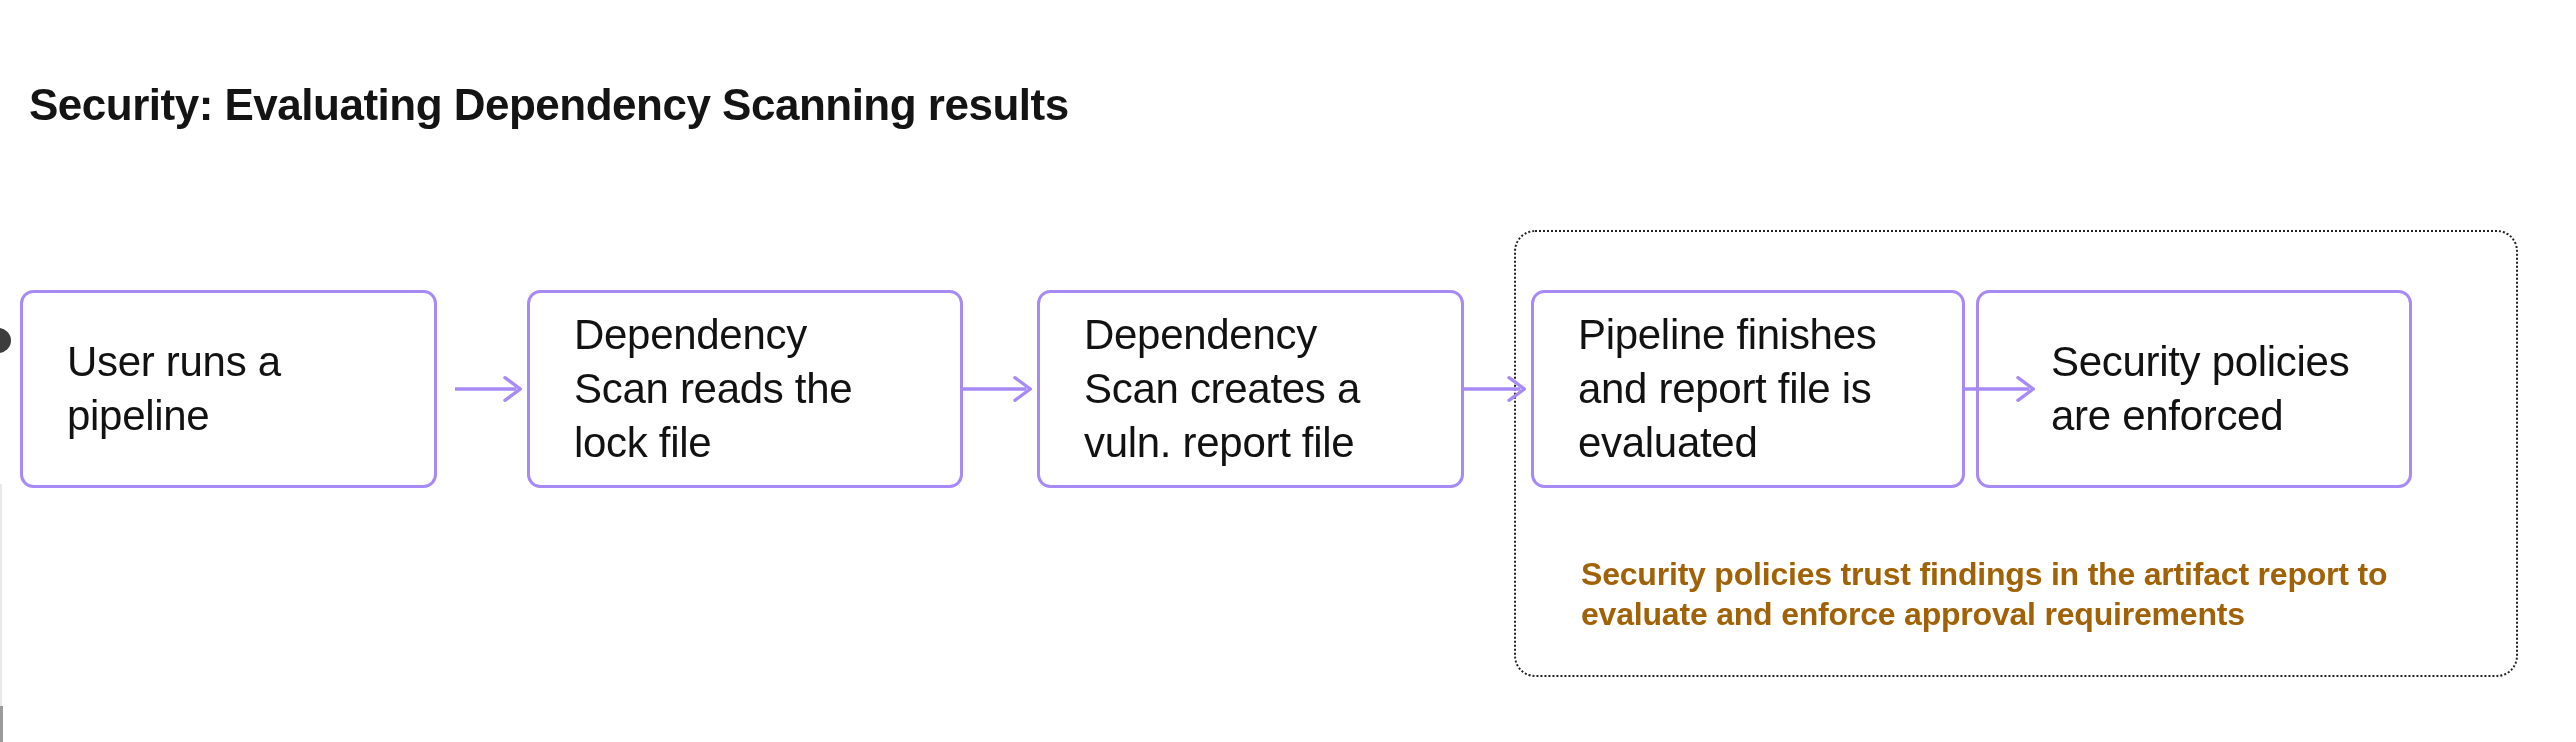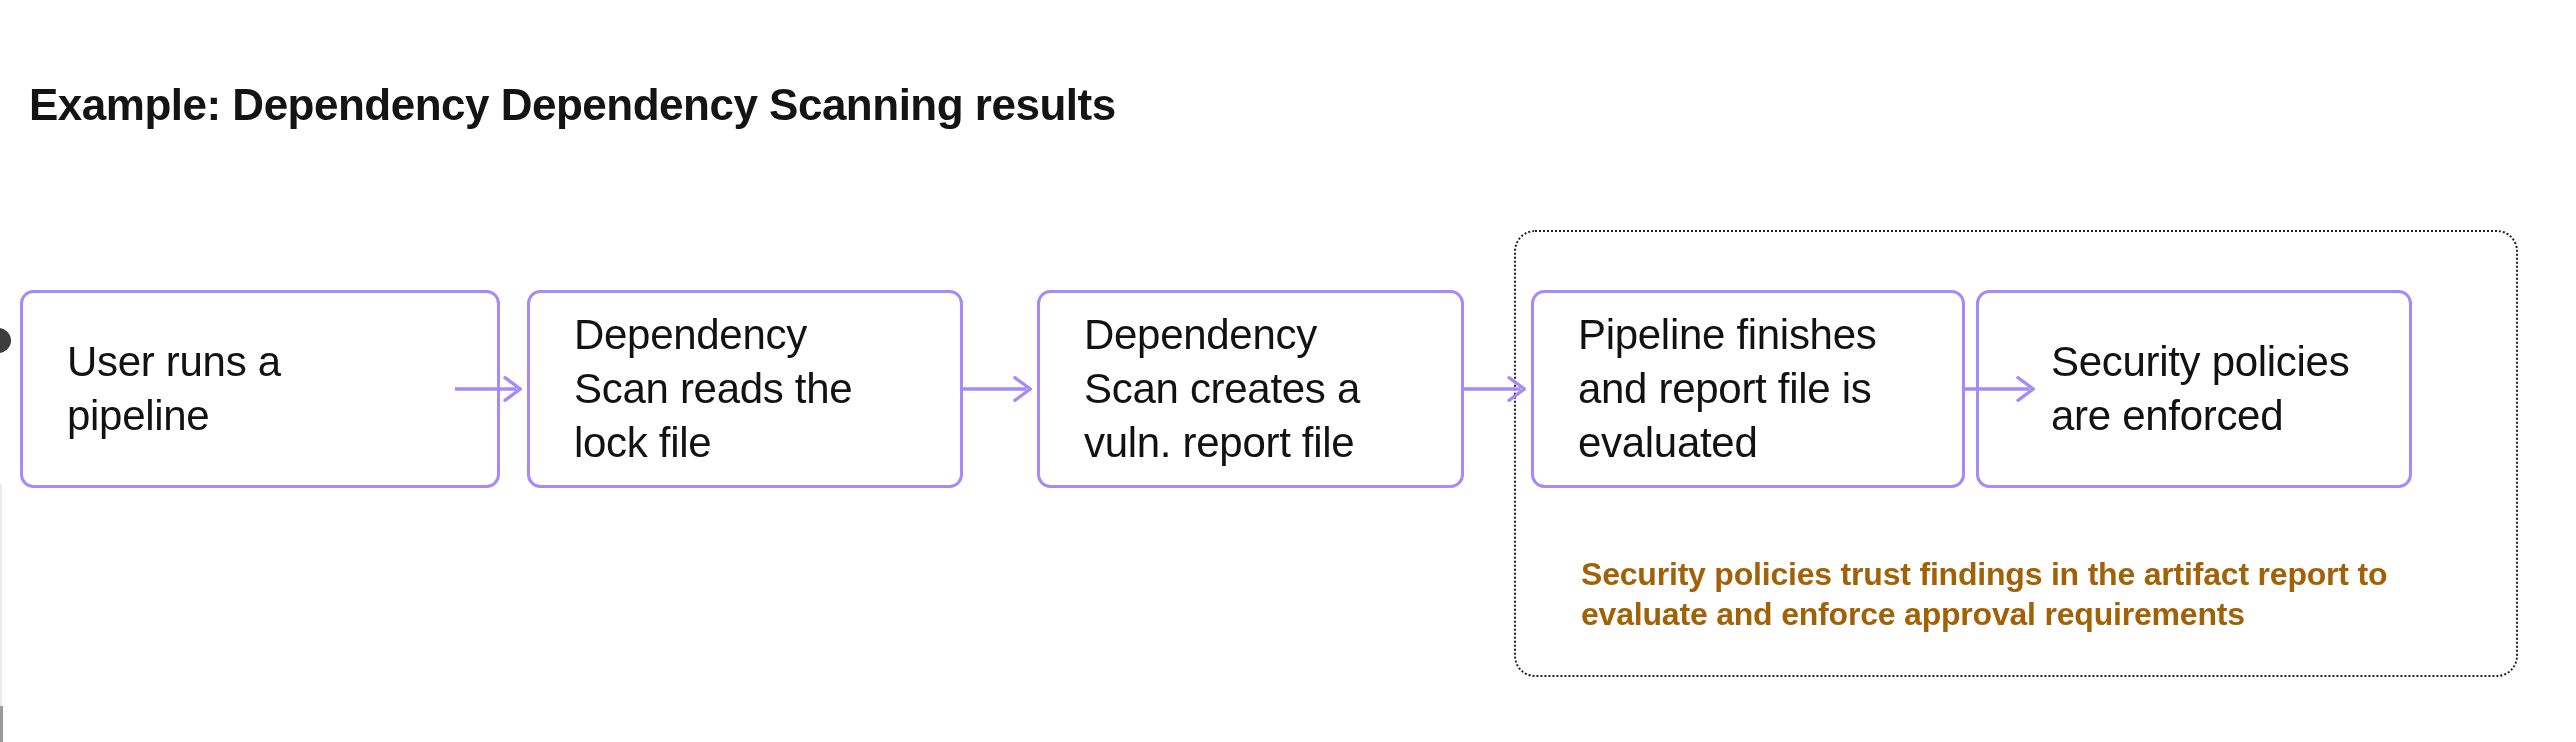--- a/index.html
+++ b/index.html
@@ -40,21 +40,21 @@
   .flow-box .box-label {
     padding-left: 44px;
     padding-right: 19px;
     font-size: 42px;
     line-height: 54px;
     color: #121212;
     white-space: pre-line;
     letter-spacing: -0.3px;
   }
 
-  .box-1 { left: 20px;   width: 480px; }
+  .box-1 { left: 20px;   width: 417px; }
   .box-2 { left: 527px;  width: 436px; }
   .box-3 { left: 1037px; width: 427px; }
   .box-4 { left: 1531px; width: 434px; }
   .box-5 { left: 1976px; width: 436px; padding-left: 28px; }
 
   .flow-arrow {
     position: absolute;
     top: 372px;
     height: 34px;
   }
@@ -113,21 +113,21 @@
     width: 2.9px;
     height: 36px;
     background: #9b9b9b;
   }
 </style>
 </head>
 <body>
 
 <div>
 
-  <div class="diagram-title">Example: Dependency Dependency Scanning results</div>
+  <div class="diagram-title">Security: Evaluating Dependency Scanning results</div>
 
   <div class="policy-group"></div>
 
   <div class="flow-box box-1">
     <div class="box-label">User runs a
 pipeline</div>
   </div>
 
   <div class="flow-box box-2">
     <div class="box-label">Dependency

